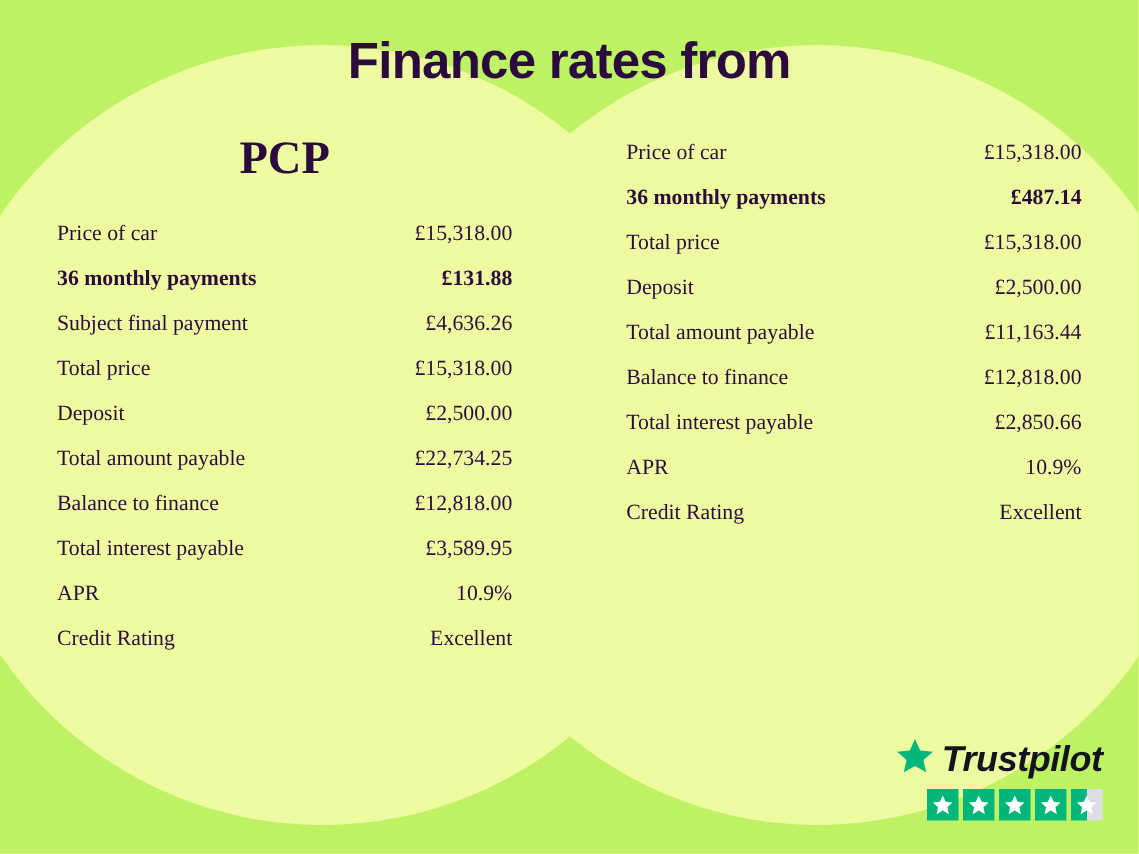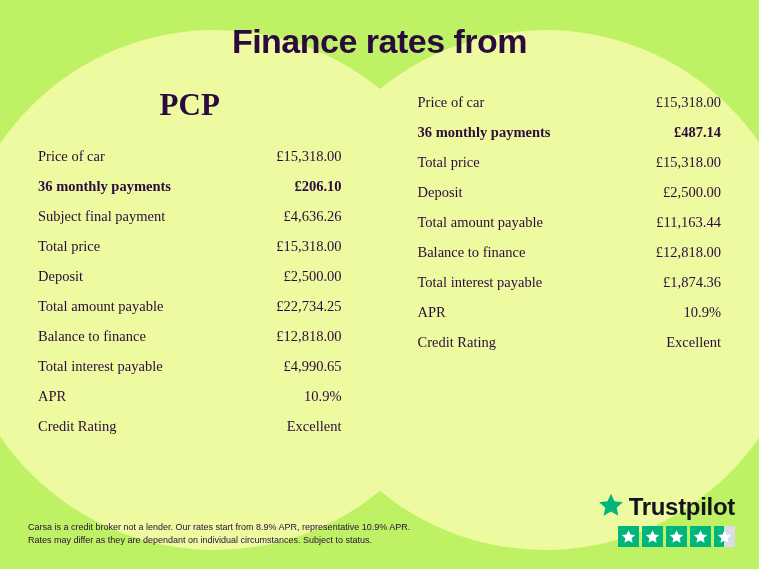--- a/index.html
+++ b/index.html
@@ -130,20 +130,21 @@
     right: 24px;
     bottom: 22px;
     z-index: 4;
     text-align: right;
   }
   .tp-top {
     display: flex;
     align-items: center;
     justify-content: flex-end;
     gap: 5px;
+    font-style: italic;
   }
   .tp-name {
     color: #14141e;
     font-size: 24px;
     font-weight: bold;
     letter-spacing: -0.3px;
   }
   .tp-stars {
     display: flex;
     gap: 3px;
@@ -182,21 +183,21 @@
 
       <div class="col">
         <div class="col-title">PCP</div>
 
         <div class="row">
           <span class="label">Price of car</span>
           <span class="value">£15,318.00</span>
         </div>
         <div class="row bold">
           <span class="label">36 monthly payments</span>
-          <span class="value">£206.10</span>
+          <span class="value">£131.88</span>
         </div>
         <div class="row">
           <span class="label">Subject final payment</span>
           <span class="value">£4,636.26</span>
         </div>
         <div class="row">
           <span class="label">Total price</span>
           <span class="value">£15,318.00</span>
         </div>
         <div class="row">
@@ -206,21 +207,21 @@
         <div class="row">
           <span class="label">Total amount payable</span>
           <span class="value">£22,734.25</span>
         </div>
         <div class="row">
           <span class="label">Balance to finance</span>
           <span class="value">£12,818.00</span>
         </div>
         <div class="row">
           <span class="label">Total interest payable</span>
-          <span class="value">£4,990.65</span>
+          <span class="value">£3,589.95</span>
         </div>
         <div class="row">
           <span class="label">APR</span>
           <span class="value">10.9%</span>
         </div>
         <div class="row">
           <span class="label">Credit Rating</span>
           <span class="value">Excellent</span>
         </div>
       </div>
@@ -246,39 +247,35 @@
         <div class="row">
           <span class="label">Total amount payable</span>
           <span class="value">£11,163.44</span>
         </div>
         <div class="row">
           <span class="label">Balance to finance</span>
           <span class="value">£12,818.00</span>
         </div>
         <div class="row">
           <span class="label">Total interest payable</span>
-          <span class="value">£1,874.36</span>
+          <span class="value">£2,850.66</span>
         </div>
         <div class="row">
           <span class="label">APR</span>
           <span class="value">10.9%</span>
         </div>
         <div class="row">
           <span class="label">Credit Rating</span>
           <span class="value">Excellent</span>
         </div>
       </div>
 
     </div>
   </div>
 
-  <div class="disclaimer">
-    <div>Carsa is a credit broker not a lender. Our rates start from 8.9% APR, representative 10.9% APR.</div>
-    <div>Rates may differ as they are dependant on individual circumstances. Subject to status.</div>
-  </div>
 
   <div class="trustpilot">
     <div class="tp-top">
       <span>
         <svg width="26" height="26" viewBox="0 0 24 24" aria-hidden="true">
           <polygon points="12,1.5 15.2,8.6 23,9.4 17.2,14.5 18.9,22 12,18.1 5.1,22 6.8,14.5 1,9.4 8.8,8.6" fill="#00b67a"></polygon>
         </svg>
       </span>
       <span class="tp-name">Trustpilot</span>
     </div>

